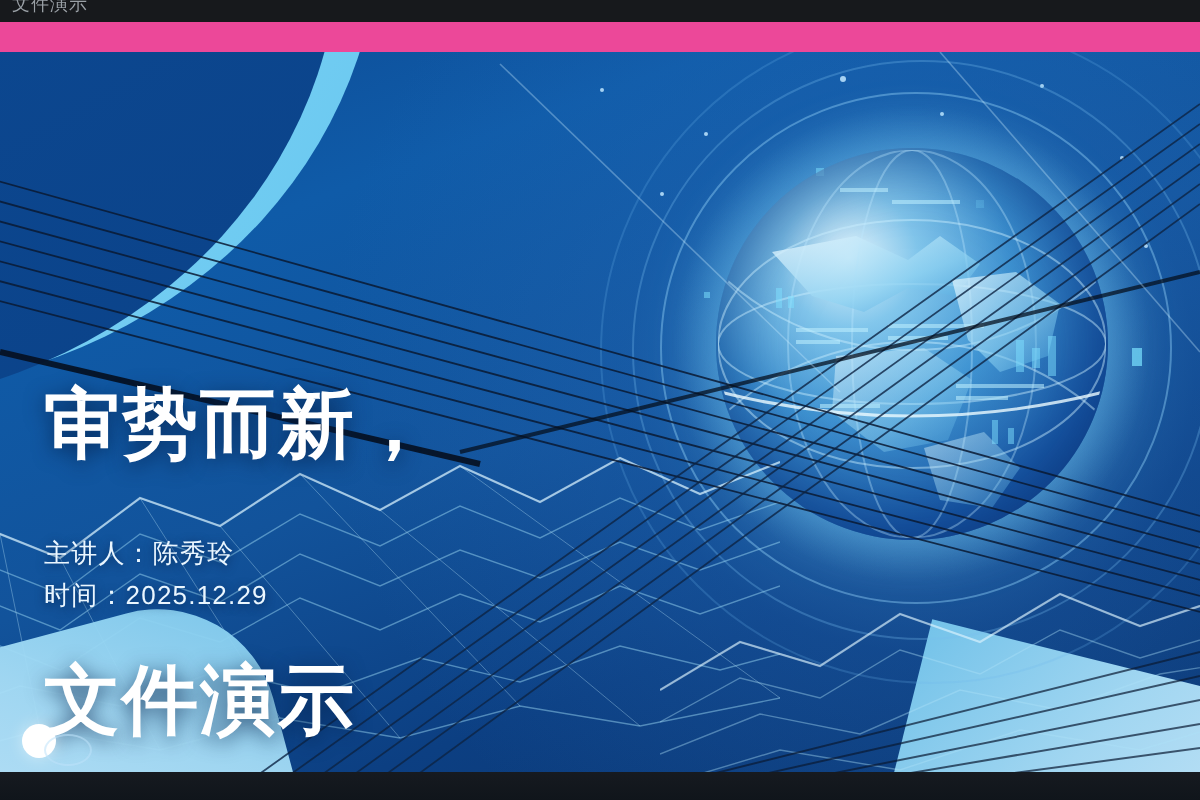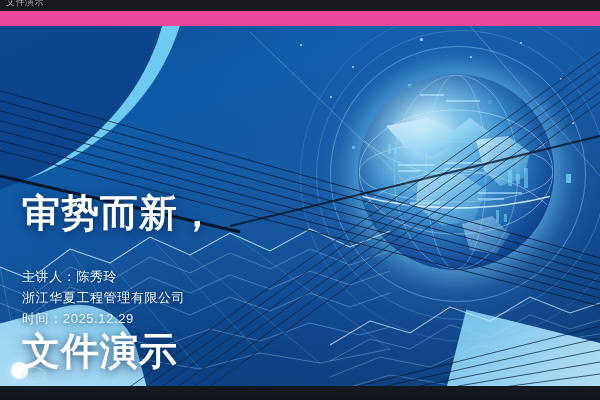--- a/index.html
+++ b/index.html
@@ -242,21 +242,20 @@
       </g>
     </svg>
 
     <div id="title">
       <div>审势而新，</div>
       <div>文件演示</div>
     </div>
 
     <div id="subtitle">
       <div>主讲人：陈秀玲</div>
-      <div>浙江华夏工程管理有限公司</div>
       <div>时间：2025.12.29</div>
     </div>
 
     <div id="dot"></div>
     <div id="dotRing"></div>
 
   </div>
 
   <div id="bottombar">
     <span></span>

